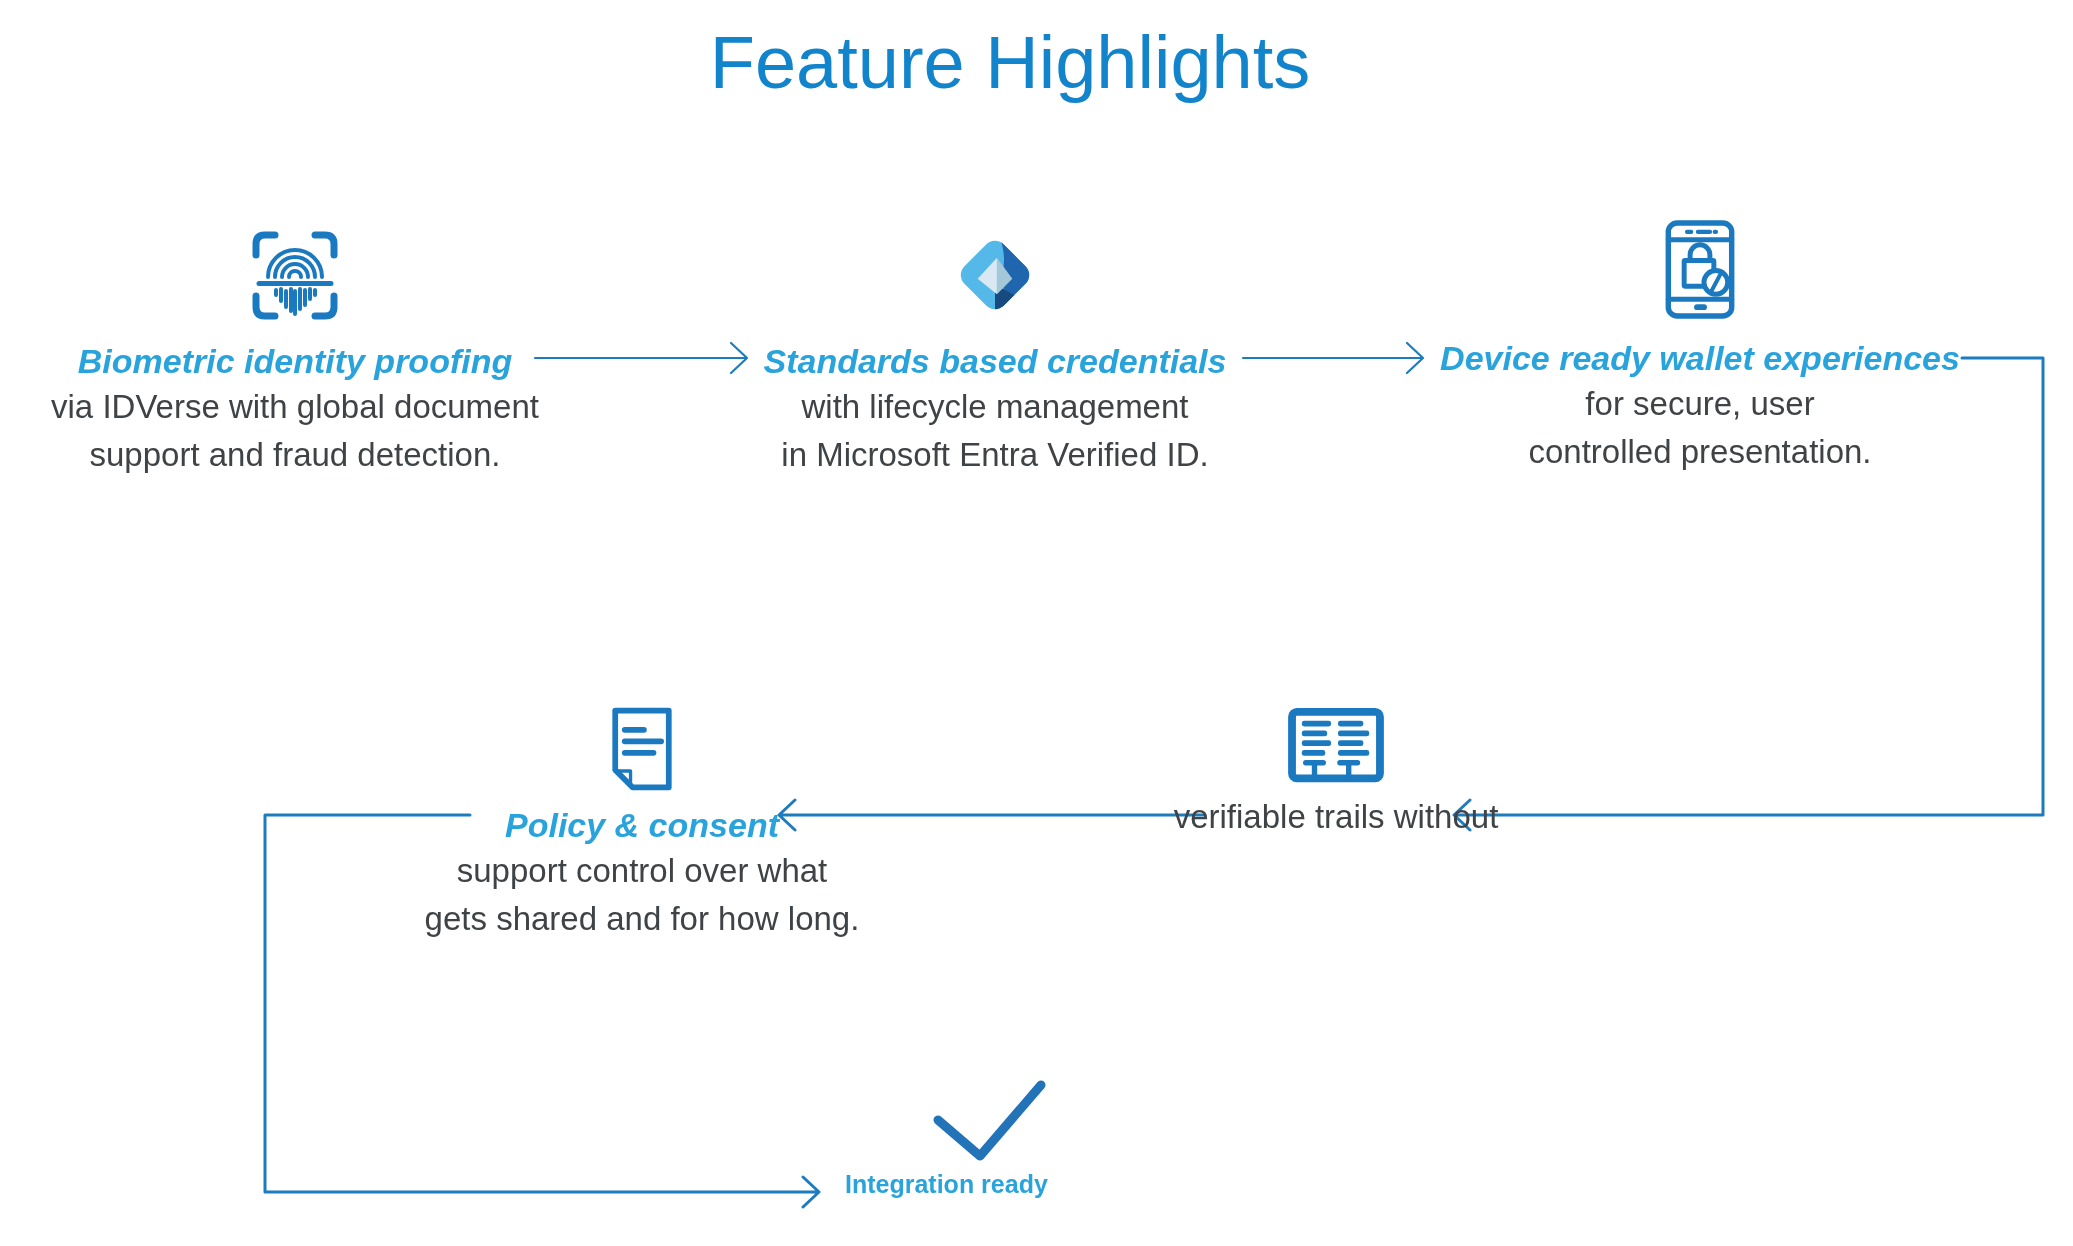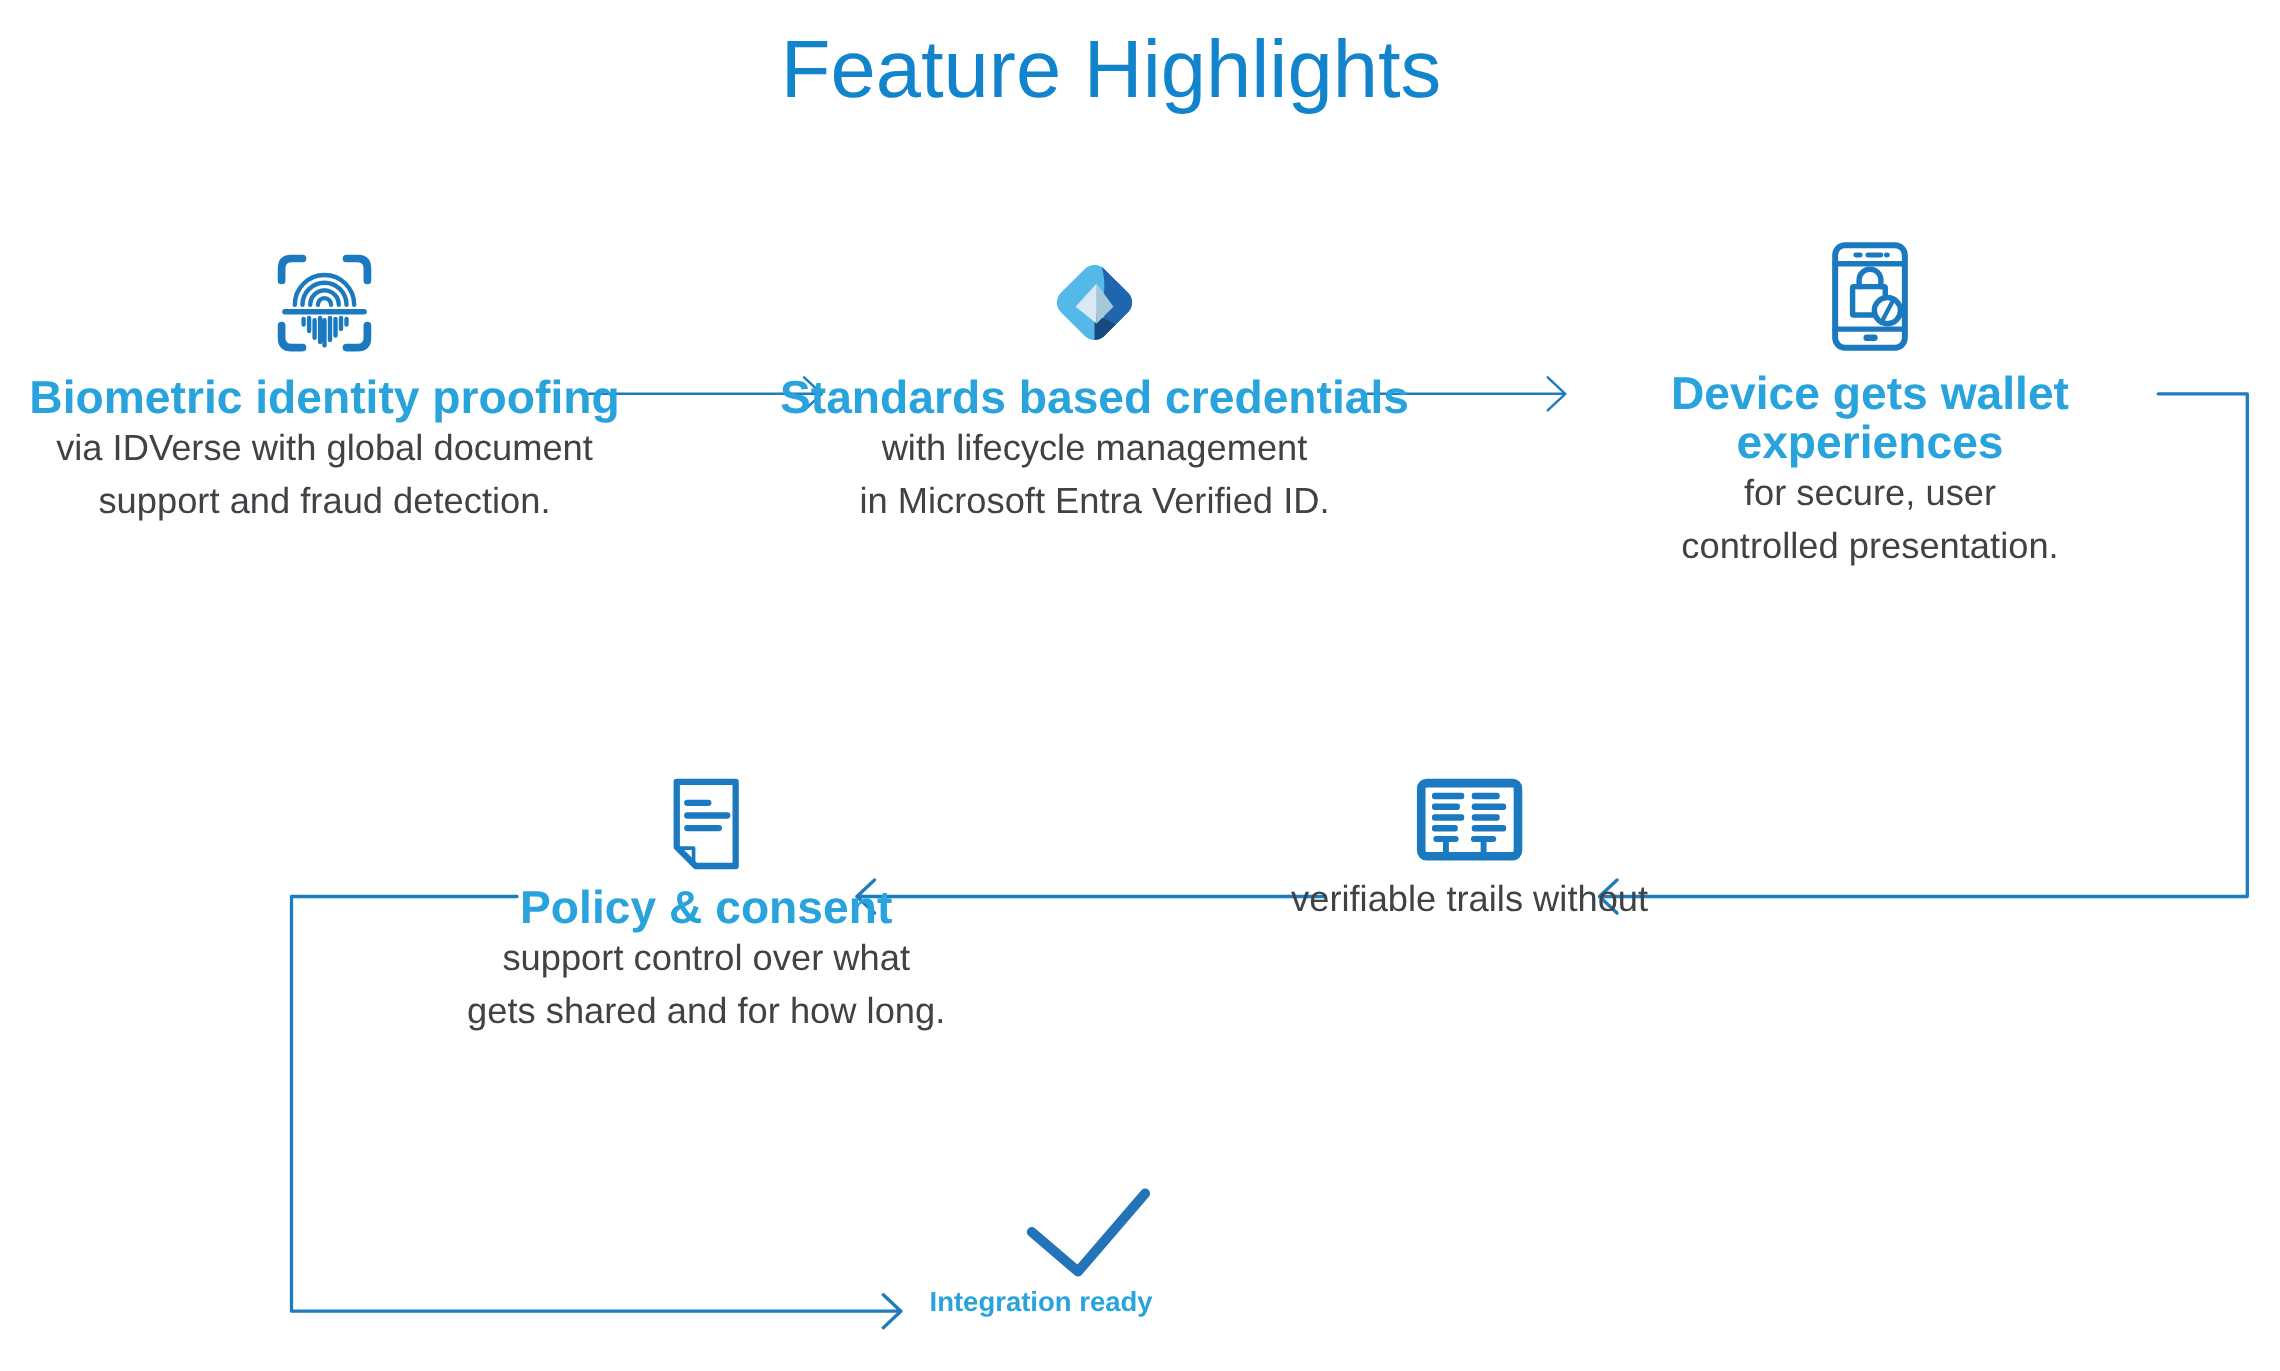--- a/index.html
+++ b/index.html
@@ -28,21 +28,21 @@
   .connectors{position:absolute;left:0;top:0;width:2073px;height:1246px;pointer-events:none;}
   .connectors path{fill:none;stroke:var(--connector-blue);stroke-linecap:round;stroke-linejoin:round;}
   .connectors .thin{stroke-width:2.2;}
   .connectors .loop{stroke-width:3;}
 
   .feature{position:absolute;text-align:center;}
   .icon-wrap{display:flex;align-items:flex-end;justify-content:center;}
   .icon-wrap.row1{height:98px;}
   .icon-wrap.row2{height:88px;}
   .feature .heading{
-    margin-top:16px;font-size:42px;font-weight:700;color:var(--heading-blue);line-height:44px;
+    margin-top:16px;font-size:34px;font-weight:700;color:var(--heading-blue);line-height:44px;font-style:italic;
   }
   .feature.row2 .heading{margin-top:10px;}
   .feature .body-line{
     font-size:33px;font-weight:400;color:var(--body-gray);line-height:48px;
   }
   .feature .body-line:first-of-type{margin-top:2px;}
 
   .integration-label{
     position:absolute;left:845px;top:1170px;width:340px;
     font-size:25px;font-weight:700;color:var(--heading-blue);text-align:left;
@@ -117,21 +117,21 @@
         <path class="st" style="stroke-width:5" d="M14,21 H78"></path>
         <path class="st" style="stroke-width:4.5" d="M33,13 H37 M44,13 H56 M61,13 H62"></path>
         <path class="st" style="stroke-width:5" d="M14,81 H78"></path>
         <rect class="fl" x="40" y="86" width="13" height="6" rx="3"></rect>
         <path class="st" style="stroke-width:5" d="M36,42 V36 a10,10 0 0 1 20,0 V42"></path>
         <rect class="st" style="stroke-width:5" x="30" y="42" width="30" height="26" rx="1"></rect>
         <circle class="st" style="stroke-width:5;fill:#fff" cx="62" cy="64" r="12"></circle>
         <path class="st" style="stroke-width:4" d="M58,72 L67,55"></path>
       </svg>
     </div>
-    <div class="heading">Device gets wallet experiences</div>
+    <div class="heading">Device ready wallet experiences</div>
     <div class="body-line">for secure, user</div>
     <div class="body-line">controlled presentation.</div>
   </div>
 
   <div class="feature row2" style="left:1056px;top:705px;width:560px;">
     <div class="icon-wrap row2">
       <svg width="100" height="86" viewBox="0 0 100 88">
         <rect class="st" style="stroke-width:8" x="5" y="5" width="90" height="68" rx="5"></rect>
         <rect class="fl" x="15" y="14" width="30" height="6" rx="2.5"></rect>
         <rect class="fl" x="15" y="24" width="26" height="6" rx="2.5"></rect>

